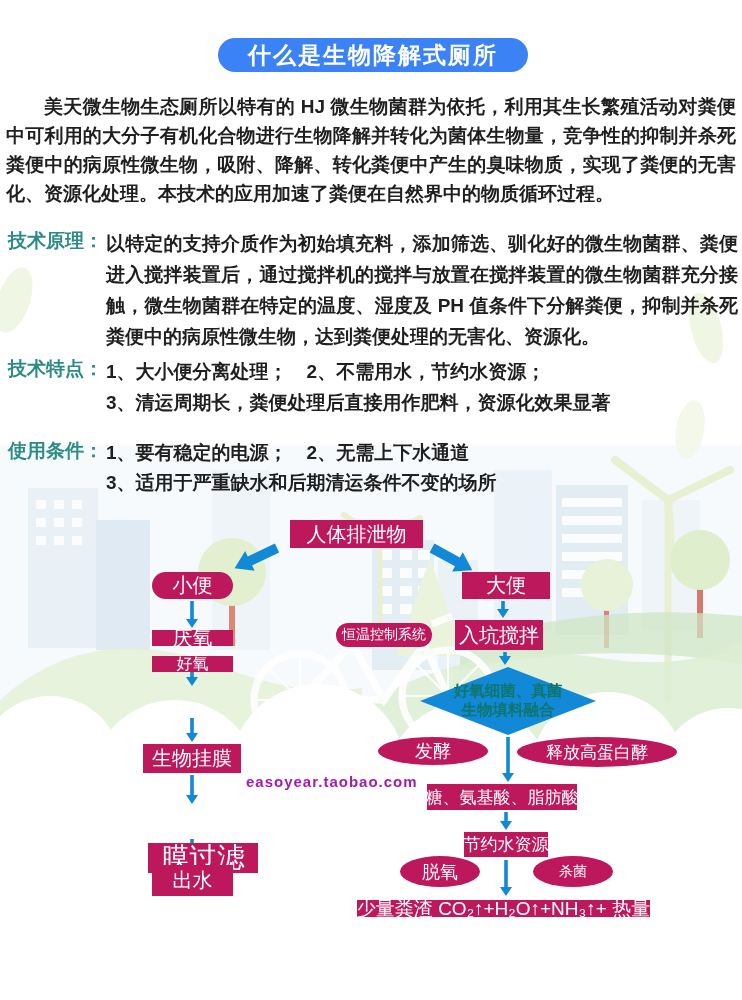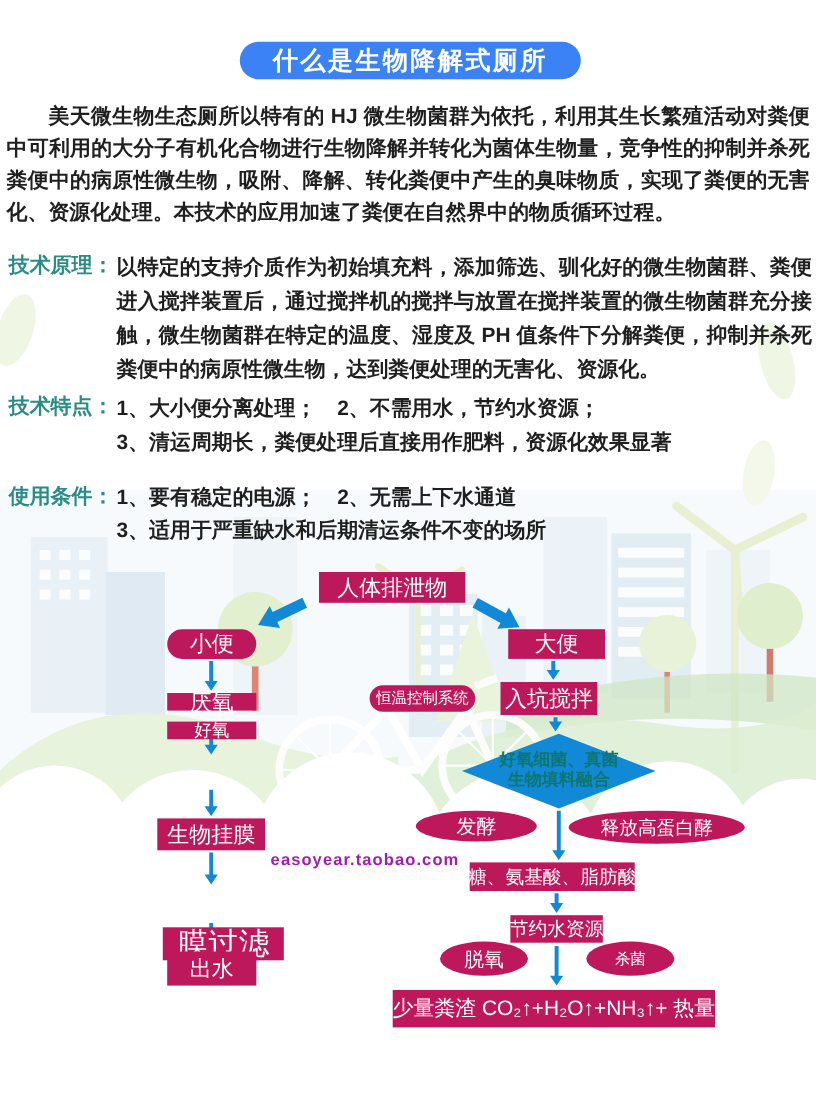--- a/index.html
+++ b/index.html
@@ -198,17 +198,17 @@
   </div>
   <div class="node" style="left:143px;top:744px;width:98px;height:29px;font-size:20px;">生物挂膜</div>
   <div class="node ellipse" style="left:517px;top:737px;width:160px;height:30px;font-size:17px;">释放高蛋白酵</div>
   <div class="node ellipse" style="left:378px;top:737px;width:110px;height:28px;font-size:18px;">发酵</div>
   <div class="node" style="left:427px;top:784px;width:150px;height:26px;font-size:17px;">糖、氨基酸、脂肪酸</div>
   <div class="node" style="left:148px;top:807px;width:110px;height:30px;font-size:28px;margin-top:36px;">膜过滤</div>
   <div class="node" style="left:464px;top:832px;width:84px;height:25px;font-size:17px;">节约水资源</div>
   <div class="node ellipse" style="left:400px;top:856px;width:80px;height:31px;font-size:18px;">脱氧</div>
   <div class="node ellipse" style="left:533px;top:856px;width:80px;height:31px;font-size:14px;">杀菌</div>
   <div class="node" style="left:152px;top:865px;width:81px;height:31px;font-size:20px;">出水</div>
-  <div class="node" style="left:357px;top:900px;width:293px;height:34px;font-size:19px;">少量粪渣 CO₂↑+H₂O↑+NH₃↑+ 热量</div>
+  <div class="node" style="left:357px;top:900px;width:293px;height:17px;font-size:19px;">少量粪渣 CO₂↑+H₂O↑+NH₃↑+ 热量</div>
 
   <div class="watermark">easoyear.taobao.com</div>
 
 </div>
 
 </body></html>

